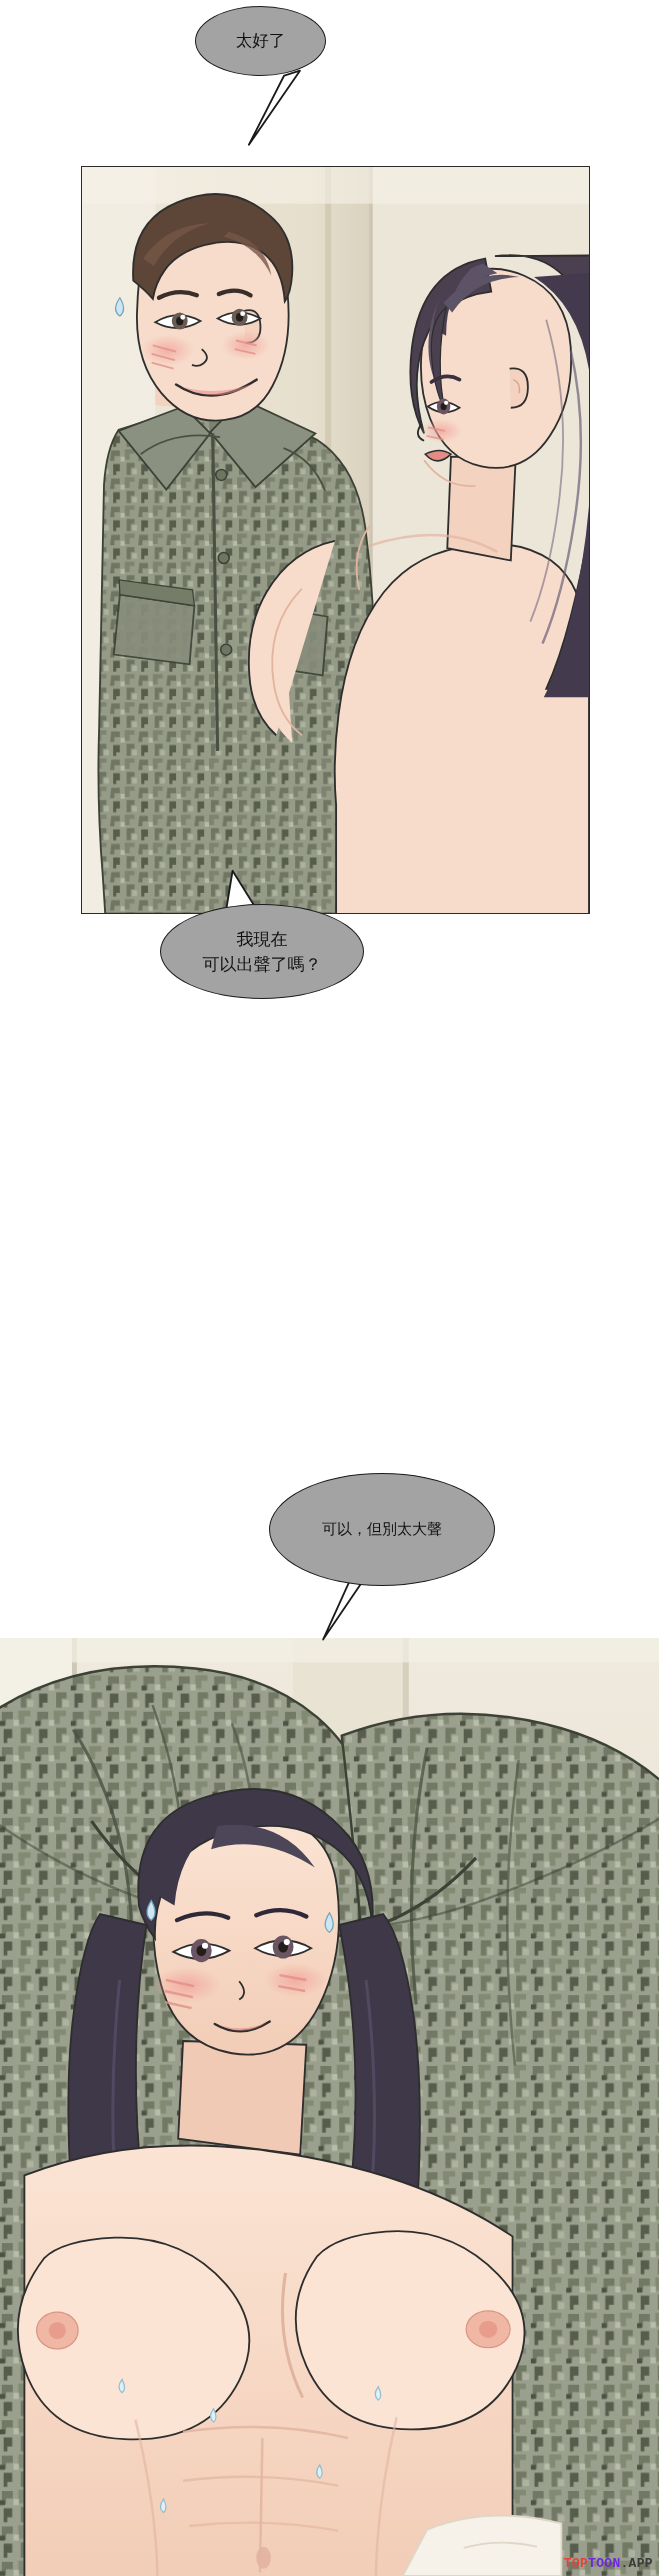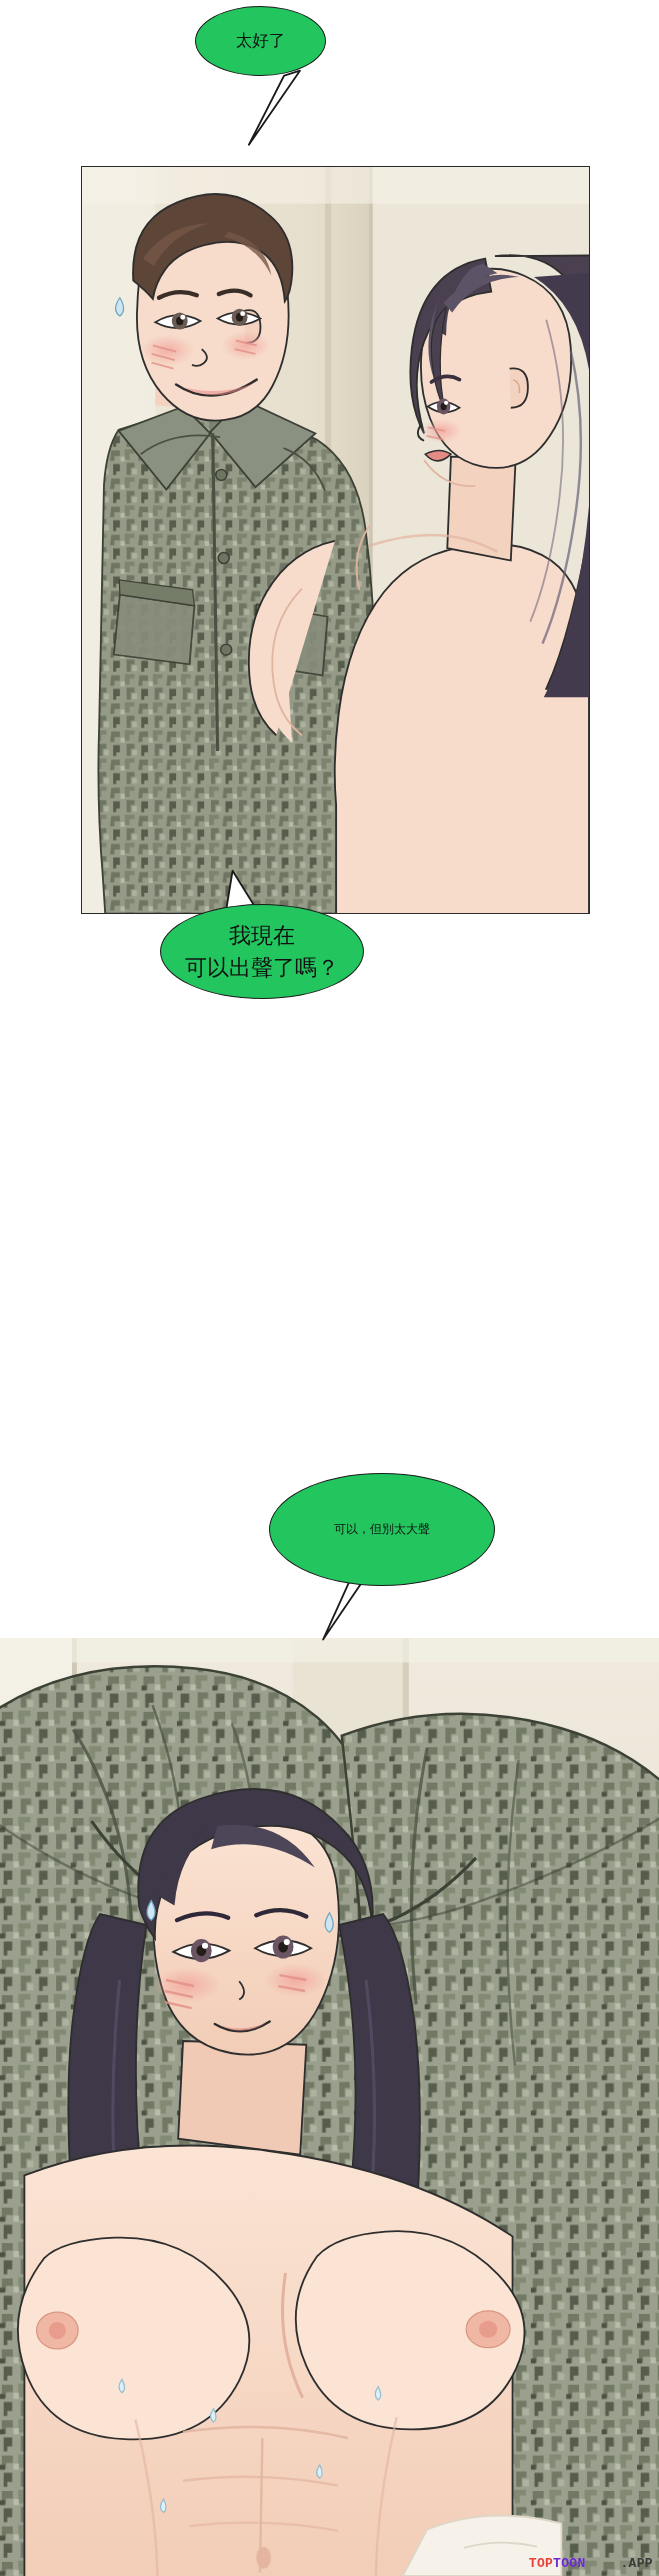--- a/index.html
+++ b/index.html
@@ -17,21 +17,21 @@
   .page {
     position: relative;
     width: 659px;
     height: 2576px;
     background: #ffffff;
   }
 
   
   .bubble {
     position: absolute;
-    background: #22c55e;
+    background: #a3a3a3;
     border: 1.8px solid #1b1b1b;
     border-radius: 50% / 50%;
     display: flex;
     flex-direction: column;
     align-items: center;
     justify-content: center;
     text-align: center;
     color: #111111;
     line-height: 1.45;
     box-sizing: border-box;
@@ -50,29 +50,29 @@
     left: 195px; top: 6.1px;
     width: 131px; height: 70px;
     font-size: 16.5px;
   }
   #tail-1 { left: 244px; top: 67px; width: 73px; height: 79px; }
 
   
   #bubble-2 {
     left: 160px; top: 904px;
     width: 204px; height: 95px;
-    font-size: 22px;
+    font-size: 17px;
   }
   #tail-2 { left: 201px; top: 867px; width: 85px; height: 67px; }
 
   
   #bubble-3 {
     left: 269px; top: 1473px;
     width: 226px; height: 113px;
-    font-size: 12px;
+    font-size: 15px;
   }
   #tail-3 { left: 317px; top: 1569px; width: 79px; height: 73px; }
 
   
   .panel {
     position: absolute;
     overflow: hidden;
     border: 1.2px solid #2a2a2a;
     box-sizing: border-box;
     z-index: 2;
@@ -95,21 +95,21 @@
     z-index: 20;
     display: flex;
     align-items: center;
     font-family: Liberation Mono, monospace;
     font-size: 13px;
     font-weight: bold;
     letter-spacing: 0.3px;
   }
   #watermark .wm-top { color: #e8403a; }
   #watermark .wm-toon { color: #6d28d9; }
-  #watermark .wm-app { color: #3b3b3b; margin-left: 35px; }
+  #watermark .wm-app { color: #3b3b3b; }
 </style>
 </head>
 <body>
 
 <div class="page">
 
   <div class="bubble-tail" id="tail-1">
     <svg width="73" height="79" viewBox="0 0 120 130">
       <path d="M 92 6 L 8 128 L 66 14 Z" fill="#ffffff" stroke="#1b1b1b" stroke-width="3" stroke-linejoin="round"></path>
       <path d="M 92 2 L 60 8 L 66 12 Z" fill="#ffffff" stroke="none"></path>

